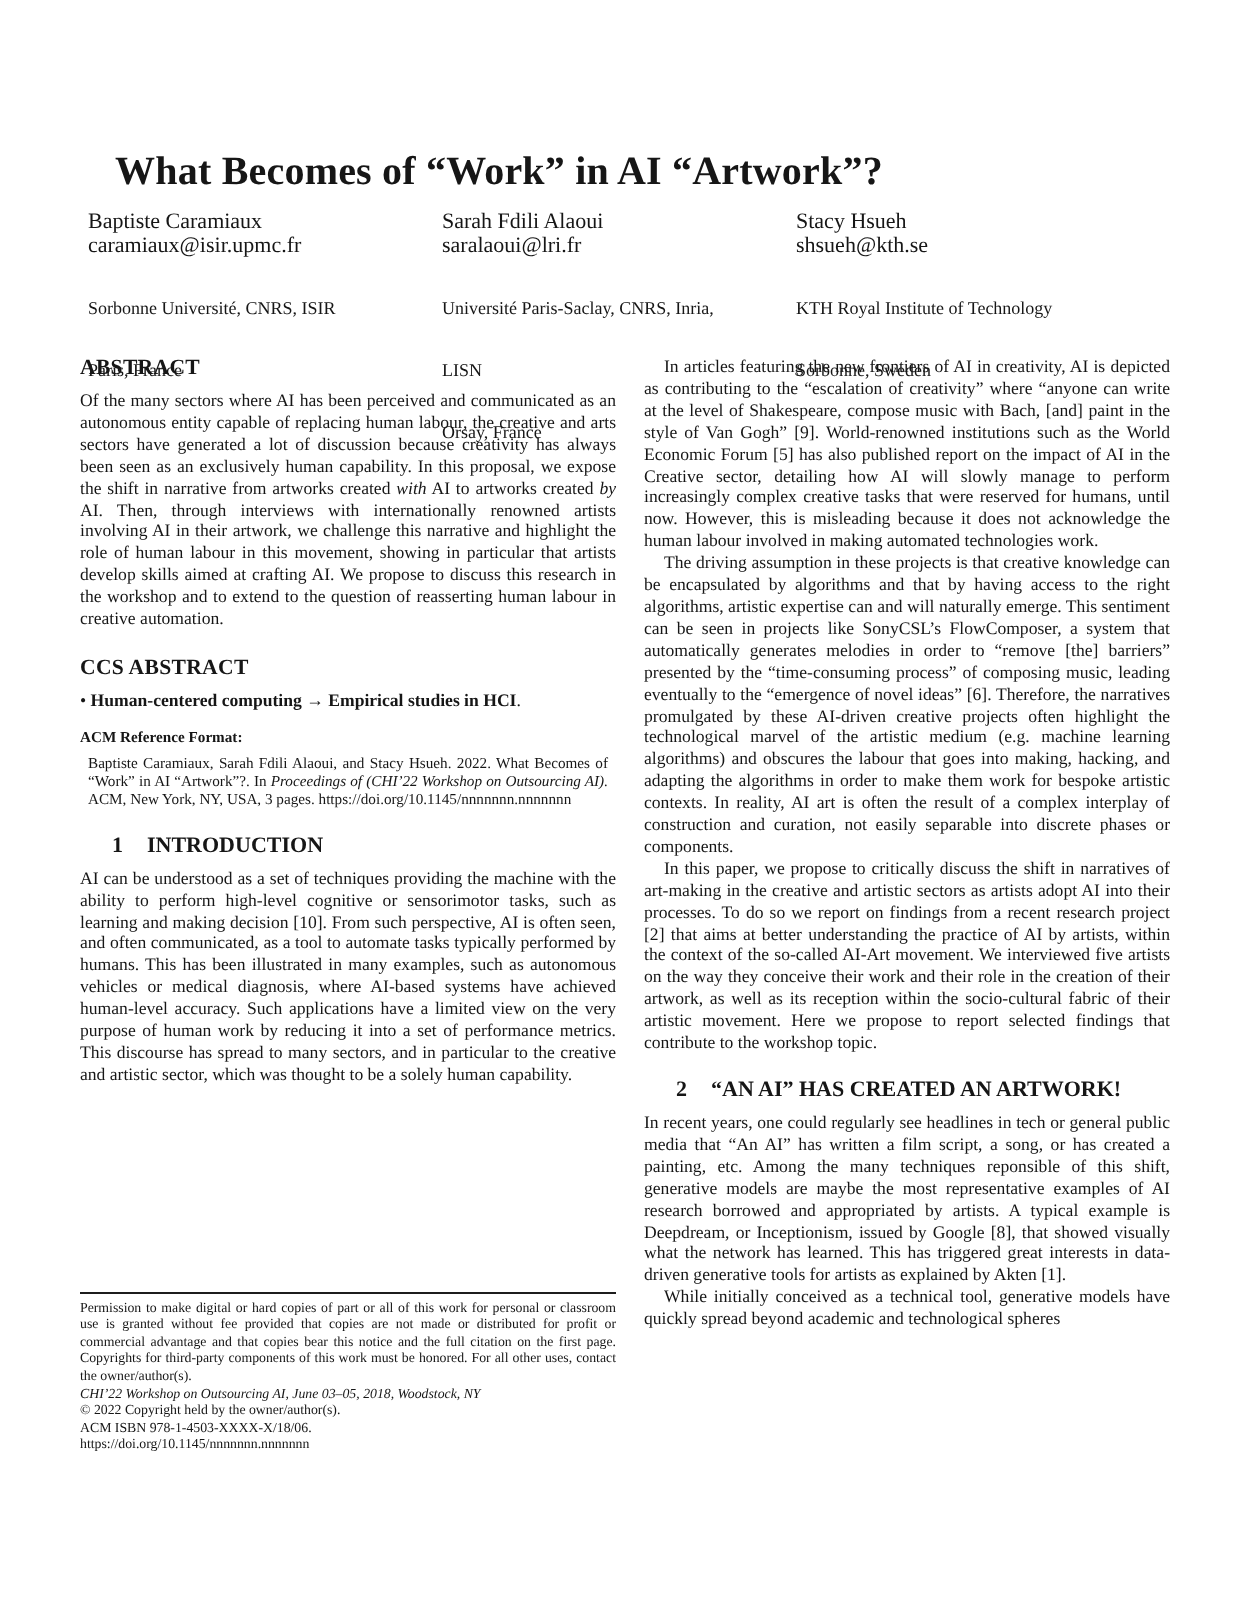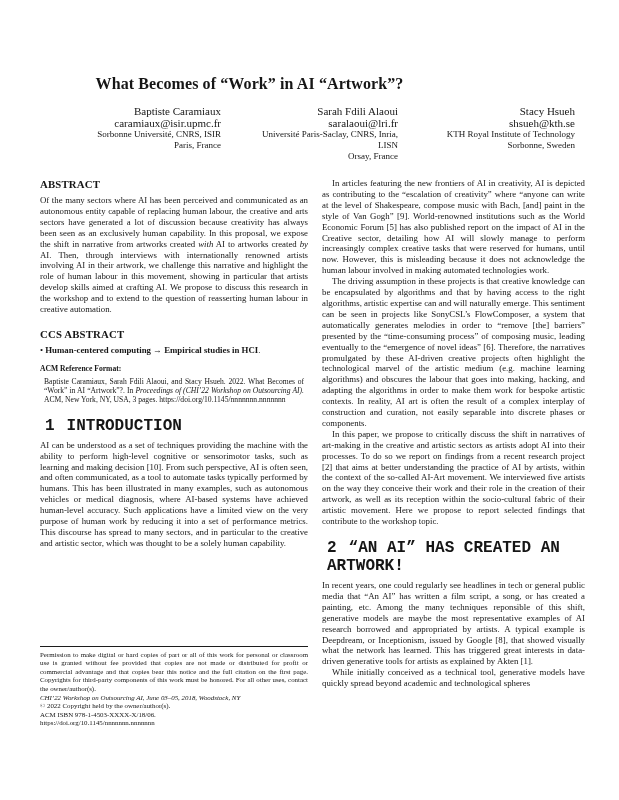--- a/index.html
+++ b/index.html
@@ -6,42 +6,42 @@
   body {
     width: 619px; height: 800px;
     font-family: "Liberation Serif", "DejaVu Serif", serif;
     color: #161616;
     -webkit-font-smoothing: antialiased;
   }
   .page { position: relative; width: 619px; height: 800px; background: #fff; overflow: hidden; }
 
   .paper-title {
     position: absolute; top: 75px; left: 0; width: 499px;
-    text-align: center; font-size: 16px; font-weight: 700; letter-spacing: 0.1px;
+    text-align: center; font-size: 20px; font-weight: 700; letter-spacing: 0.1px;
   }
 
   .authors {
     position: absolute; top: 105px; left: 44px; width: 531px;
     display: flex; justify-content: space-between;
   }
-  .author { width: 186px; text-align: right; }
+  .author { width: 186px; text-align: left; }
   .author-name { font-size: 11px; line-height: 13px; }
   .author-email { font-size: 11px; line-height: 11px; }
-  .author-affil { font-size: 9px; line-height: 11px; }
+  .author-affil { font-size: 9px; line-height: 11px; margin-top: 20px; }
 
   .col { position: absolute; top: 178px; }
   .col-left  { left: 40px;  width: 268px; }
   .col-right { left: 322px; width: 263px; }
 
   .h-block {
     font-size: 10.8px; font-weight: 700; letter-spacing: 0.15px;
     margin: 13px 0 5px 0;
   }
   .h-first { margin-top: 0; }
-  .h-sec { font-size: 16px; font-weight: 700; margin: 12px 0 5px 5px; font-family: Liberation Mono, monospace; }
+  .h-sec { font-size: 11px; font-weight: 700; margin: 12px 0 5px 16px; }
   .sec-num { margin-right: 12px; }
 
   .body-text {
     font-size: 8.8px; line-height: 10.9px; text-align: justify; margin: 0;
   }
   .indent { text-indent: 10px; }
 
   .small-head { font-size: 7.6px; font-weight: 700; margin: 8px 0 1px 0; font-family: Liberation Serif, serif; }
   .small-text { font-size: 7.6px; line-height: 9.3px; text-align: justify; margin: 4px; }
 

